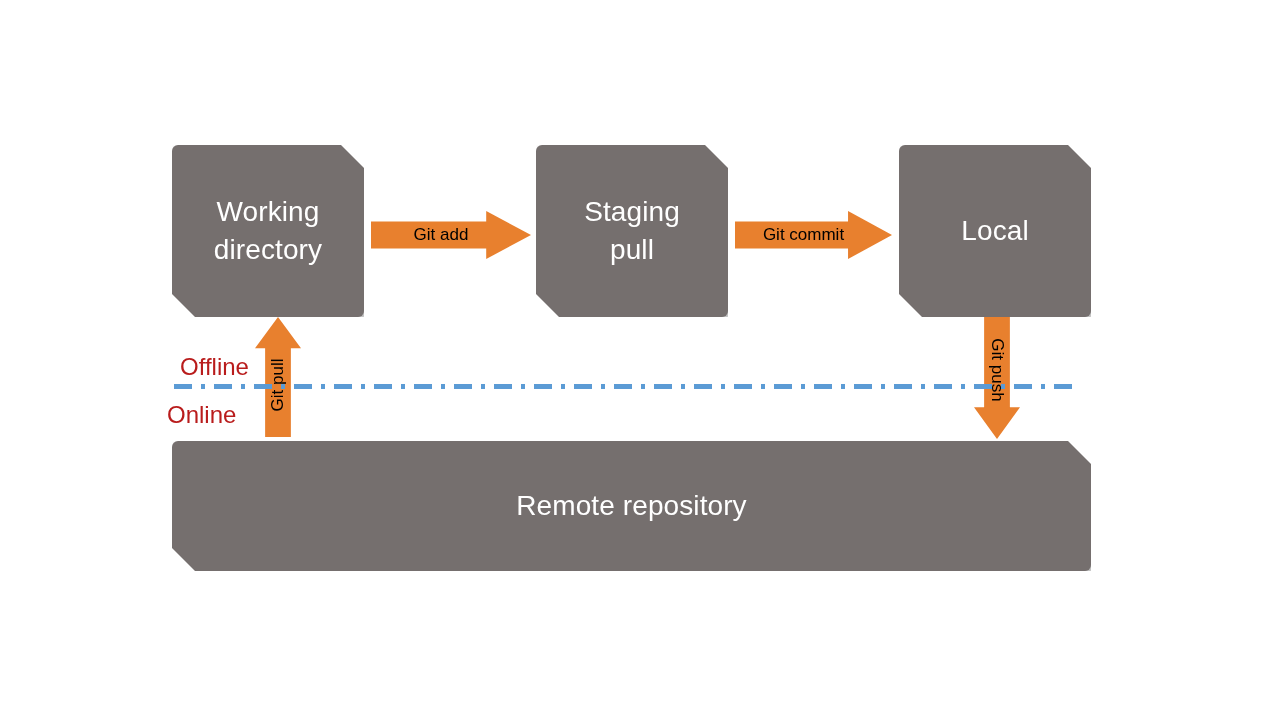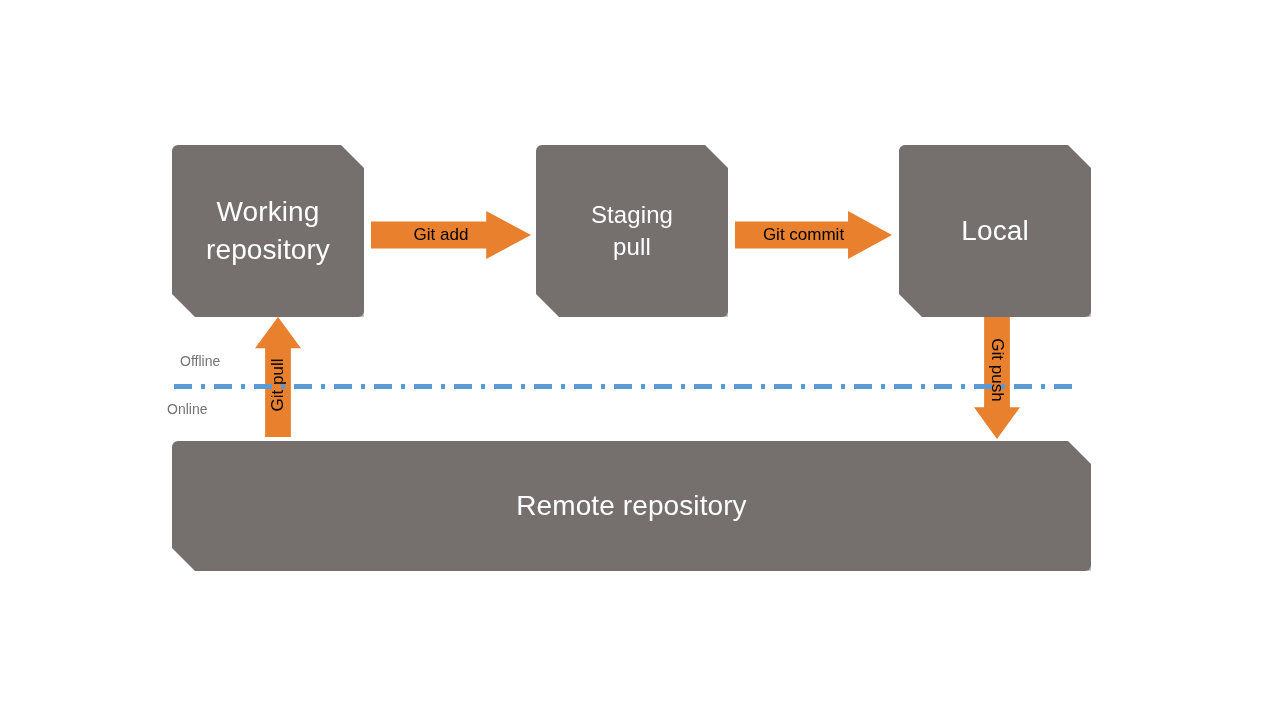--- a/index.html
+++ b/index.html
@@ -38,21 +38,21 @@
     -webkit-clip-path: polygon(0 0, calc(100% - 23px) 0, 100% 23px, 100% 100%, 23px 100%, 0 calc(100% - 23px));
     clip-path: polygon(0 0, calc(100% - 23px) 0, 100% 23px, 100% 100%, 23px 100%, 0 calc(100% - 23px));
     filter: drop-shadow(3px 3px 3px rgba(0,0,0,0.32));
     line-height: 1.34;
     letter-spacing: 0.1px;
     border-radius: 6px;
   }
   .node-label { display: block; }
 
   #node-working    { left: 172px; top: 145px; width: 192px; height: 172px; font-size: 28px; }
-  #node-staging    { left: 536px; top: 145px; width: 192px; height: 172px; font-size: 24px; }
+  #node-staging    { left: 536px; top: 145px; width: 192px; height: 172px; font-size: 28px; }
   #node-local      { left: 899px; top: 145px; width: 192px; height: 172px; font-size: 28px; }
   #node-remote     { left: 172px; top: 441px; width: 919px; height: 130px; font-size: 28px; }
 
   
   .arrow {
     position: absolute;
     background: #E8802E;
     filter: drop-shadow(2px 2px 2.5px rgba(0,0,0,0.30));
     color: #000000;
     font-size: 17px;
@@ -108,36 +108,36 @@
     left: 174px;
     top: 384px;
     width: 902px;
     height: 5px;
   }
   #divider svg { display: block; }
 
   
   .edge-label {
     position: absolute;
-    color: #737373;
-    font-size: 14px;
+    color: #b91c1c;
+    font-size: 24px;
     white-space: nowrap;
   }
   #label-offline { left: 180px; top: 353px; }
   #label-online  { left: 167px; top: 401px; }
 </style>
 </head>
 <body>
 
 <div id="canvas">
 
   <div class="node" id="node-working">
     <div>
       <span class="node-label">Working</span>
-      <span class="node-label">repository</span>
+      <span class="node-label">directory</span>
     </div>
   </div>
 
   <div class="node" id="node-staging">
     <div>
       <span class="node-label">Staging</span>
       <span class="node-label">pull</span>
     </div>
   </div>
 

